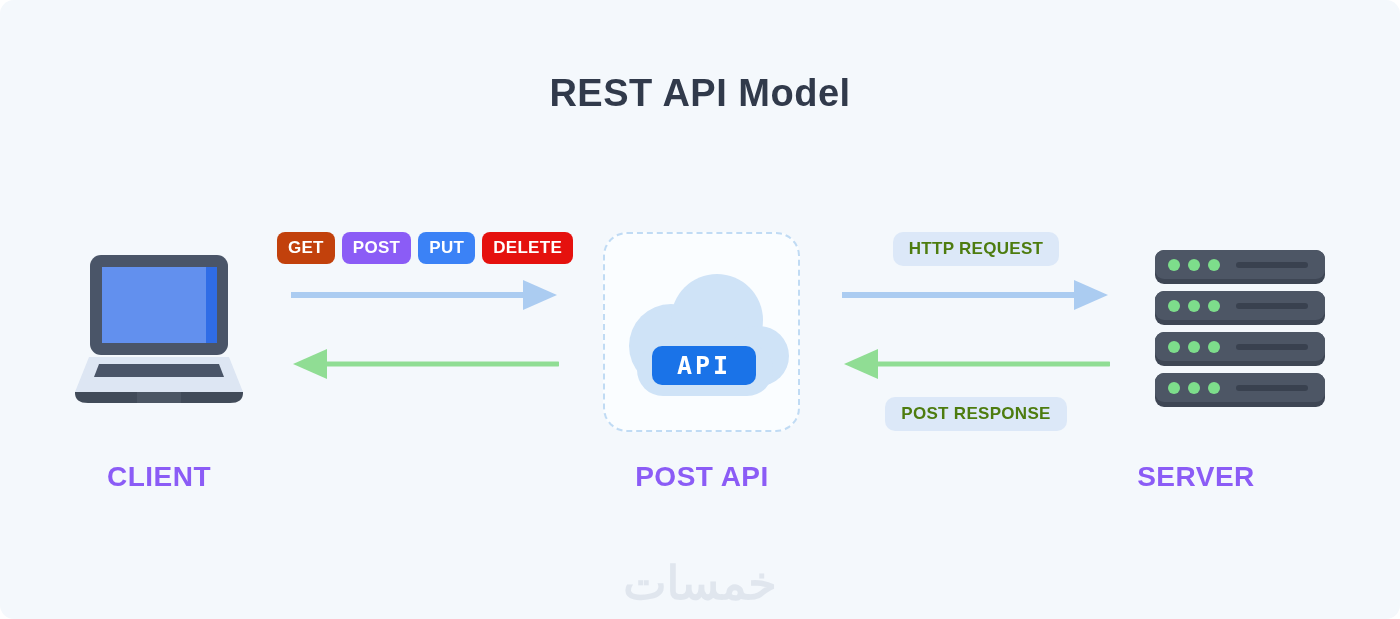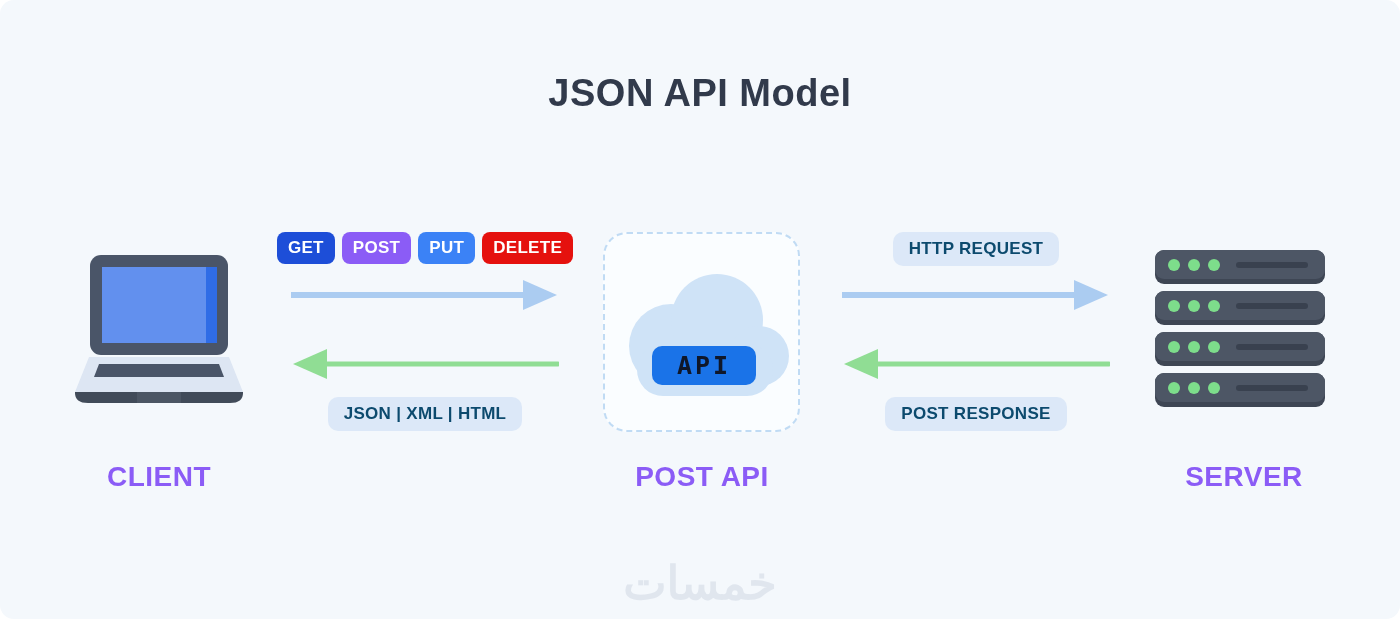--- a/index.html
+++ b/index.html
@@ -13,39 +13,39 @@
     text-align:center; font-size:38px; font-weight:800;
     color:#313a4b; letter-spacing:0.5px;
   }
   
   .node-label {
     position:absolute; width:200px; text-align:center;
     font-size:28px; font-weight:800; color:#8b5cf6; letter-spacing:0.5px;
   }
   .label-client  { left:59px;  top:461px; }
   .label-restapi { left:602px; top:461px; }
-  .label-server  { left:1144px; top:461px; }
+  .label-server  { left:1096px; top:461px; }
   
   .methods-row {
     position:absolute; left:293px; top:232px; width:264px;
     display:flex; justify-content:center; gap:7px;
   }
   .badge {
     color:#ffffff; font-weight:800; font-size:17px;
     padding:6px 11px; border-radius:8px; line-height:1.2;
     letter-spacing:0.3px;
   }
-  .badge-get    { background:#1d4ed8;text-align:right; }
+  .badge-get    { background:#c2410c;text-align:right; }
   .badge-post   { background:#8b5cf6; }
   .badge-put    { background:#3b82f6; }
   .badge-delete { background:#e5110e; }
   
   .pill-row { position:absolute; width:264px; display:flex; justify-content:center; }
   .pill {
-    background:#dce8f8; color:#0c4a6e; font-weight:800; font-size:17px;
+    background:#dce8f8; color:#4d7c0f; font-weight:800; font-size:17px;
     padding:7px 16px; border-radius:10px; white-space:nowrap; letter-spacing:0.3px;
   }
   .row-formats  { left:293px; top:397px; }
   .row-request  { left:844px; top:232px; }
   .row-response { left:844px; top:397px; }
   
   .arrow { position:absolute; width:268px; height:36px; }
   .arrow-req-left   { left:291px; top:277px; }
   .arrow-resp-left  { left:291px; top:346px; }
   .arrow-req-right  { left:842px; top:277px; }
@@ -56,36 +56,36 @@
   
   .api-box {
     position:absolute; left:603px; top:232px; width:197px; height:200px;
     border:2px dashed #c0dbf4; border-radius:24px; background:#fafdff;
   }
   .cloud-svg { position:absolute; left:14px; top:38px; }
   .api-chip {
     position:absolute; left:47px; top:112px; width:104px; height:39px;
     background:#1a73e8; border-radius:10px;
     display:flex; align-items:center; justify-content:center;
-    color:#0f172a; font-family:"DejaVu Sans Mono", monospace;
+    color:#ffffff; font-family:"DejaVu Sans Mono", monospace;
     font-weight:bold; font-size:25px; letter-spacing:3px;
   }
   
   .watermark {
     position:absolute; left:0; top:556px; width:100%;
     text-align:center; font-size:46px; font-weight:bold;
     color:#e0e6ee; direction:rtl;
   }
 </style>
 </head>
 <body>
 
 <div class="canvas">
 
-  <div class="title">JSON API Model</div>
+  <div class="title">REST API Model</div>
 
   <svg class="laptop-icon" width="170" height="152" viewBox="0 0 170 152" aria-hidden="true">
     <rect x="17" y="2" width="138" height="100" rx="11" fill="#4a5568"></rect>
     <rect x="29" y="14" width="104" height="76" fill="#6290ee"></rect>
     <rect x="133" y="14" width="11" height="76" fill="#2f6ce6"></rect>
     <path d="M16,104 L156,104 L170,139 L2,139 Z" fill="#dde6f3"></path>
     <path d="M26,111 L146,111 L151,124 L21,124 Z" fill="#4a5568"></path>
     <path d="M2,139 L170,139 L170,140 Q170,150 157,150 L15,150 Q2,150 2,140 Z" fill="#414b59"></path>
     <path d="M64,139 L108,139 L108,150 L64,150 Z" fill="#4c5664"></path>
   </svg>
@@ -101,23 +101,20 @@
   <svg class="arrow arrow-req-left" viewBox="0 0 268 36">
     <line x1="1" y1="18" x2="234" y2="18" stroke="#abccf1" stroke-width="6" stroke-linecap="round"></line>
     <polygon points="232,3 266,18 232,33" fill="#abccf1"></polygon>
   </svg>
 
   <svg class="arrow arrow-resp-left" viewBox="0 0 268 36">
     <line x1="267" y1="18" x2="34" y2="18" stroke="#90dd94" stroke-width="5" stroke-linecap="round"></line>
     <polygon points="36,3 2,18 36,33" fill="#90dd94"></polygon>
   </svg>
 
-  <div class="pill-row row-formats">
-    <span class="pill">JSON | XML | HTML</span>
-  </div>
 
   <div class="api-box">
     <svg class="cloud-svg" width="170" height="126" viewBox="0 0 170 126" aria-hidden="true">
       <circle cx="52" cy="74" r="42" fill="#cfe3f7"></circle>
       <circle cx="98" cy="48" r="46" fill="#cfe3f7"></circle>
       <circle cx="140" cy="84" r="30" fill="#cfe3f7"></circle>
       <rect x="18" y="72" width="136" height="52" rx="26" fill="#cfe3f7"></rect>
     </svg>
     <div class="api-chip">API</div>
   </div>

